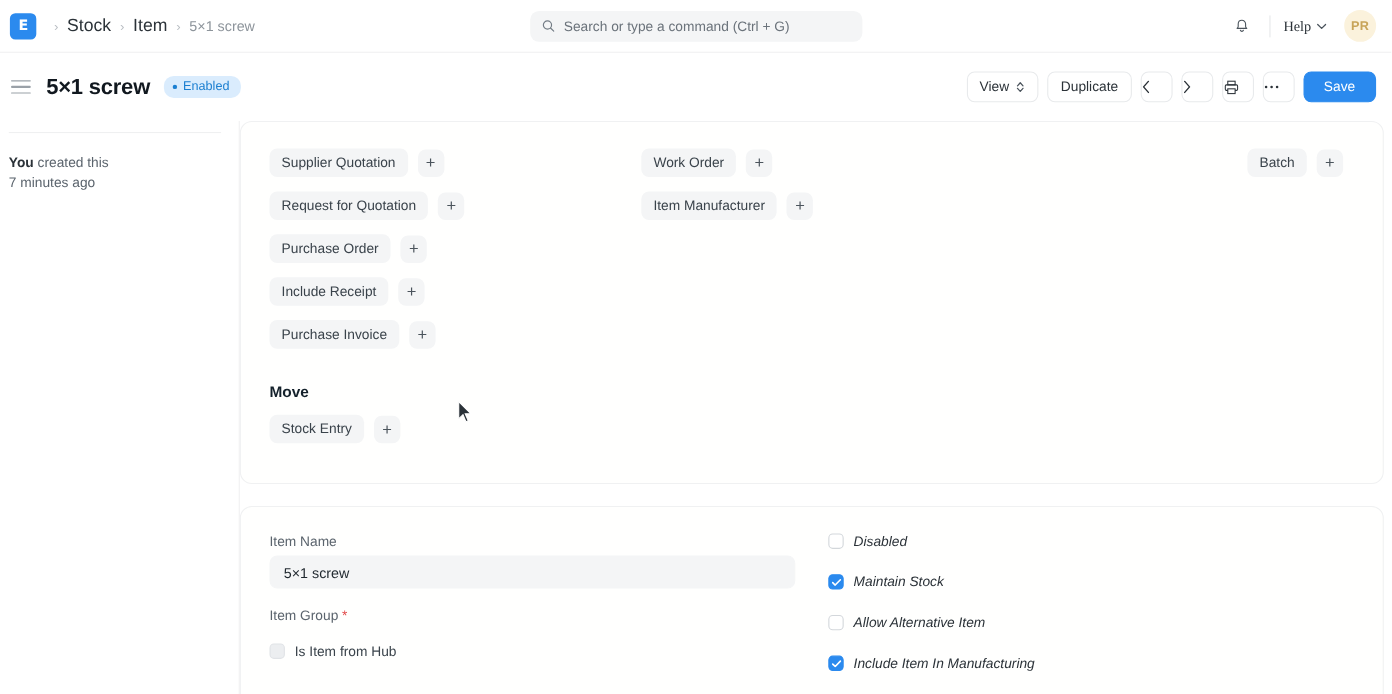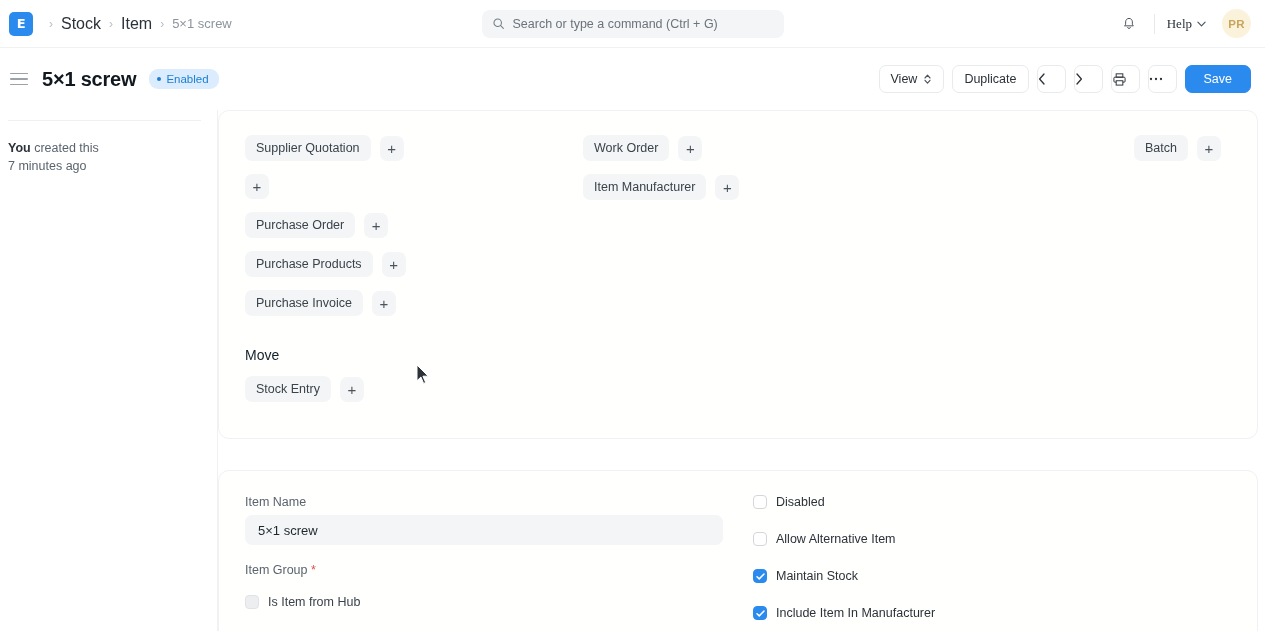--- a/index.html
+++ b/index.html
@@ -163,21 +163,21 @@
   .main-col {
     flex: 1 1 auto;
     padding: 0 7px 0 0;
     overflow: hidden;
   }
 
   .card {
     border: 1px solid #f0f1f2;
     border-radius: 11px;
     background: #fffffe;
-    margin-bottom: 31px;
+    margin-bottom: 20px;
   }
   .card-connections { padding: 24px 26px 36px 26px; }
   .card-form { padding: 24px 26px 26px 26px; }
 
   
   .conn-grid {
     display: grid;
     grid-template-columns: 338px 258px 1fr;
     column-gap: 0;
   }
@@ -200,21 +200,21 @@
     width: 24px; height: 25px;
     display: flex; align-items: center; justify-content: center;
     color: #4b545c;
     font-size: 15px;
     cursor: pointer;
     line-height: 1;
     border: 0;
     font-family: "Liberation Sans", sans-serif;
   }
   .section-heading {
-    font-size: 14px; font-weight: normal; color: #14212b;
+    font-size: 14px; font-weight: bold; color: #14212b;
     margin: 31px 0 13px 0;
   }
 
   
   .form-grid { display: grid; grid-template-columns: 1fr 1fr; column-gap: 30px; }
   .field { margin-bottom: 18px; }
   .field-label {
     font-size: 12.5px; color: #5b646d; margin-bottom: 6px; display: block;
   }
   .req { color: #e24c4c; }
@@ -239,21 +239,21 @@
   .cb {
     width: 14px; height: 14px; border-radius: 4px;
     border: 1px solid #d3d7db; background: #fff;
     flex: 0 0 auto;
     display: flex; align-items: center; justify-content: center;
   }
   .cb.checked { background: #2b8aee; border-color: #2b8aee; }
   .cb.dim { background: #eceef0; border-color: #e0e3e6; }
   .cb svg { display: none; }
   .cb.checked svg { display: block; }
-  .cb-label { font-size: 12.5px; color: #2b3238; }
+  .cb-label { font-size: 12.5px; color: #2b3238; font-style: italic; }
   .cb-label-muted { font-size: 12.5px; color: #3a434b; }
 
   .mouse-cursor {
     position: absolute;
     left: 416px; top: 364px;
     pointer-events: none;
   }
   .wrap { position: relative; width: 1265px; height: 631px; }
 </style>
 </head>
@@ -364,28 +364,29 @@
 
       <section class="card card-connections">
         <div class="conn-grid">
 
           <div class="conn-col">
             <div class="conn-row">
               <span class="chip">Supplier Quotation</span>
               <button class="chip-add">+</button>
             </div>
             <div class="conn-row">
+              <span class="chip">Request for Quotation</span>
               <button class="chip-add">+</button>
             </div>
             <div class="conn-row">
               <span class="chip">Purchase Order</span>
               <button class="chip-add">+</button>
             </div>
             <div class="conn-row">
-              <span class="chip">Purchase Products</span>
+              <span class="chip">Include Receipt</span>
               <button class="chip-add">+</button>
             </div>
             <div class="conn-row">
               <span class="chip">Purchase Invoice</span>
               <button class="chip-add">+</button>
             </div>
           </div>
 
           <div class="conn-col">
             <div class="conn-row">
@@ -433,42 +434,42 @@
               <span class="cb-label-muted">Is Item from Hub</span>
             </div>
           </div>
 
           <div class="form-col-right">
             <div class="checkbox-row">
               <span class="cb">
                 
               </span>
               <span class="cb-label">Disabled</span>
-            </div>
-            <div class="checkbox-row">
-              <span class="cb">
-                
-              </span>
-              <span class="cb-label">Allow Alternative Item</span>
             </div>
             <div class="checkbox-row">
               <span class="cb checked">
                 <svg width="9" height="7" viewBox="0 0 10 8" fill="none">
                   <path d="M1 4.2l2.6 2.5L9 1.2" stroke="#fff" stroke-width="1.7" stroke-linecap="round" stroke-linejoin="round"></path>
                 </svg>
               </span>
               <span class="cb-label">Maintain Stock</span>
             </div>
             <div class="checkbox-row">
+              <span class="cb">
+                
+              </span>
+              <span class="cb-label">Allow Alternative Item</span>
+            </div>
+            <div class="checkbox-row">
               <span class="cb checked">
                 <svg width="9" height="7" viewBox="0 0 10 8" fill="none">
                   <path d="M1 4.2l2.6 2.5L9 1.2" stroke="#fff" stroke-width="1.7" stroke-linecap="round" stroke-linejoin="round"></path>
                 </svg>
               </span>
-              <span class="cb-label">Include Item In Manufacturer</span>
+              <span class="cb-label">Include Item In Manufacturing</span>
             </div>
 
           </div>
 
         </div>
       </section>
 
     </main>
   </div>
 

